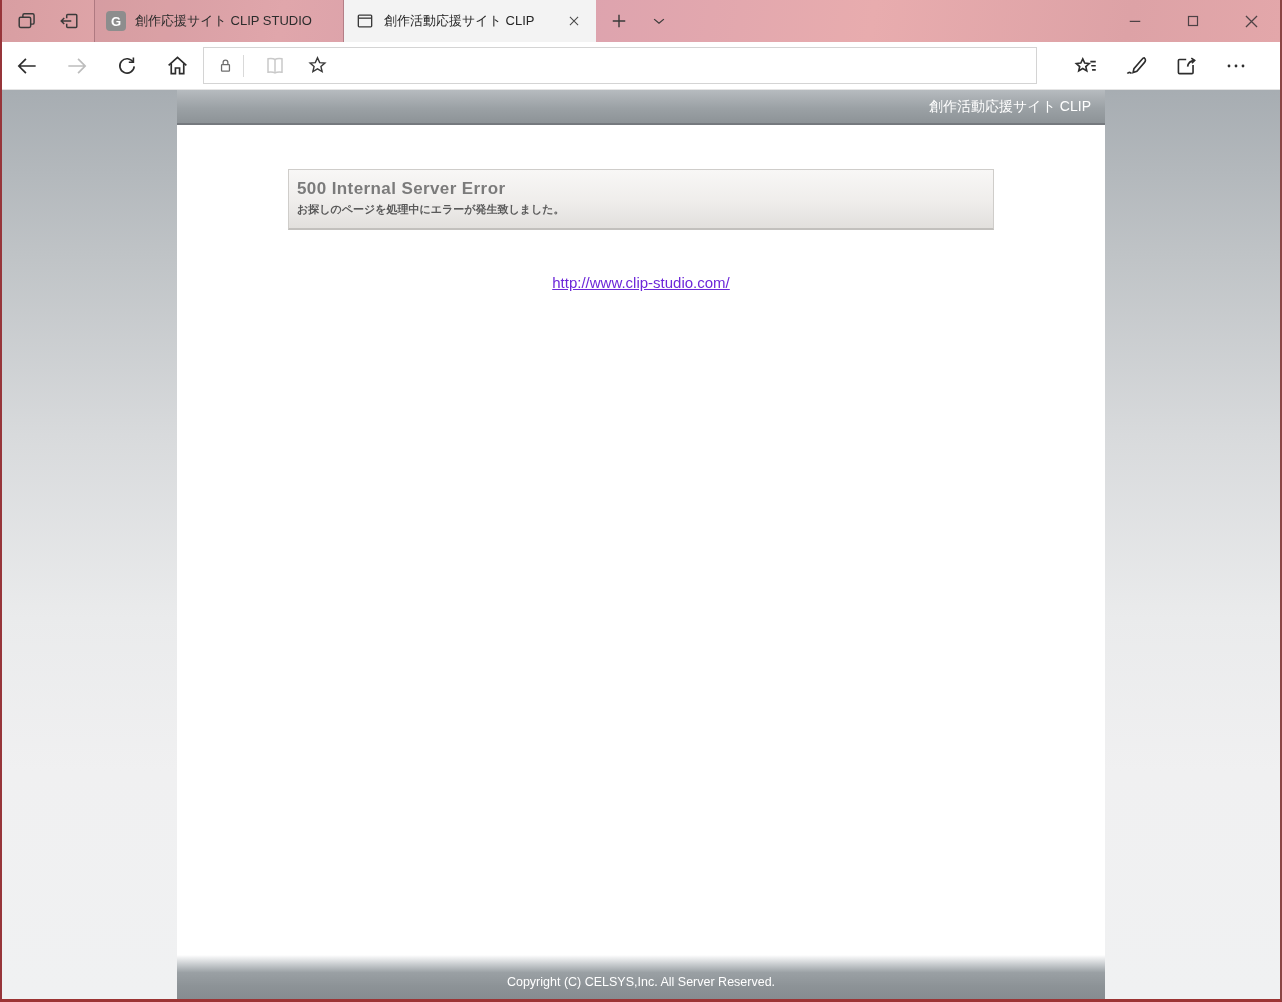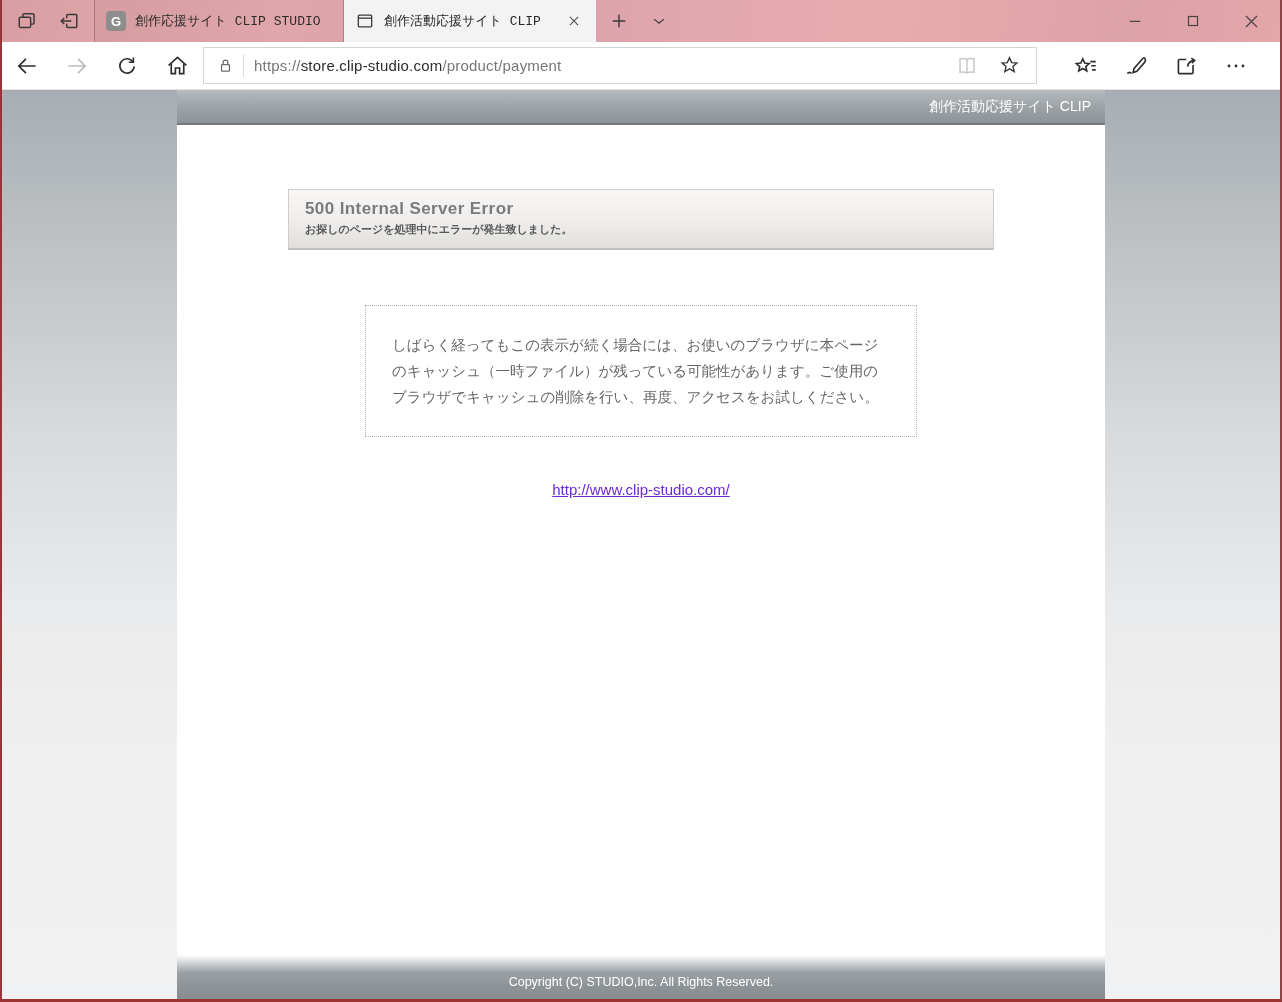--- a/index.html
+++ b/index.html
@@ -11,21 +11,21 @@
 
   
   .tabbar { height:42px; flex:0 0 42px; display:flex; align-items:stretch;
     background:linear-gradient(100deg,#d89ea2 0%,#e9aeb1 22%,#dda3ae 45%,#e8acae 68%,#dda2a6 88%,#e3a7aa 100%); }
   .titlebar-btns { display:flex; align-items:center; gap:8px; padding:0 8px; }
   .tbtn { width:34px; height:34px; display:flex; align-items:center; justify-content:center; }
   .tab { display:flex; align-items:center; gap:9px; padding:0 11px; font-size:13px; color:#2c2c2c; }
   .tab.inactive { width:250px; background:rgba(152,96,122,0.10);
     border-left:1px solid rgba(104,58,68,0.35); border-right:1px solid rgba(104,58,68,0.35); }
   .tab.active { width:252px; background:#f3f3f3; color:#262626; }
-  .tab-label { white-space:nowrap; overflow:hidden; flex:1;font-family:Liberation Mono, monospace; }
+  .tab-label { white-space:nowrap; overflow:hidden; flex:1; }
   .favicon { width:20px; height:20px; flex:0 0 20px; background:#8d8d8d; border-radius:4px; color:#fff;
     font-size:13px; font-weight:bold; display:flex; align-items:center; justify-content:center; }
   .tab-close { width:22px; height:22px; display:flex; align-items:center; justify-content:center; }
   .newtab-btns { display:flex; align-items:center; gap:6px; padding:0 6px; }
   .winctrl { margin-left:auto; display:flex; align-items:stretch; }
   .wbtn { width:58px; display:flex; align-items:center; justify-content:center; }
 
   
   .navbar { height:48px; flex:0 0 48px; background:#fff; display:flex; align-items:center; border-bottom:1px solid #e4e4e4; }
   .nbtn { width:50px; height:48px; display:flex; align-items:center; justify-content:center; }
@@ -40,22 +40,22 @@
   .right-btns .nbtn { width:50px; }
 
   
   .page { flex:1; background:linear-gradient(180deg,#a7adb2 0%,#bfc3c6 18%,#d8dadc 38%,#eaebec 58%,#f0f0f1 75%,#f0f1f2 100%); overflow:hidden; }
   .content-col { width:928px; height:100%; margin-left:175px; background:#fff; display:flex; flex-direction:column; }
 
   .site-header { height:35px; flex:0 0 35px; background:linear-gradient(180deg,#b6bbbf 0%,#9ba1a5 55%,#8d9397 100%);
     border-bottom:2px solid #75797e; display:flex; align-items:center; justify-content:flex-end;
     padding:0 14px; color:#ffffff; font-size:14px; }
 
-  .error-box { width:706px; margin:64px auto 0; border:1px solid #cfcdca; border-bottom:2px solid #c2c0bd;
-    background:linear-gradient(180deg,#f8f7f6 0%,#efedeb 55%,#e2e0dd 100%); padding:9px 16px 11px; }
+  .error-box { width:706px; margin:44px auto 0; border:1px solid #cfcdca; border-bottom:2px solid #c2c0bd;
+    background:linear-gradient(180deg,#f8f7f6 0%,#efedeb 55%,#e2e0dd 100%); padding:9px 8px 11px; }
   .error-title { font-size:17px; font-weight:bold; color:#7b7b7b; letter-spacing:0.4px; }
   .error-sub { font-size:11px; font-weight:bold; color:#595959; margin-top:3px; }
 
   .apology { margin-top:72px; text-align:center; font-size:15.5px; color:#333; }
 
   .cache-box { width:552px; margin:55px auto 0; border:1px dotted #b3b3b3; padding:26px 26px;
     font-size:14.5px; color:#666; line-height:1.8; text-align:left; }
 
   .homelink-wrap { margin-top:44px; text-align:center; }
   .homelink { font-size:15px; color:#6d28d9; text-decoration:underline; }
@@ -186,21 +186,20 @@
     </div>
 
     <div class="urlbox">
       <span class="lockwrap">
         <svg width="19" height="19" viewBox="0 0 24 24" fill="none" stroke="#6e6e6e" stroke-width="1.6">
           <rect x="7" y="11" width="10" height="8" rx="0.8"></rect>
           <path d="M9 11 V8.3 a3 3 0 0 1 6 0 V11"></path>
         </svg>
       </span>
       <span class="url-div"></span>
-      <span class="urltext"><span>https://</span><span class="host">store.clip-studio.com</span><span>/product/payment</span></span>
       <span class="ubtn">
         <span>
           <svg width="24" height="24" viewBox="0 0 24 24" fill="none" stroke="#c9c9c9" stroke-width="1.5">
             <path d="M12 5.5 C10.5 4.6 8 4.4 5 4.8 V18.2 C8 17.8 10.5 18 12 19 C13.5 18 16 17.8 19 18.2 V4.8 C16 4.4 13.5 4.6 12 5.5 Z"></path>
             <path d="M12 5.5 V19"></path>
           </svg>
         </span>
       </span>
       <span class="ubtn">
         <span>
@@ -255,28 +254,25 @@
       <div class="site-header">
         <span>創作活動応援サイト CLIP</span>
       </div>
 
       <div class="error-box">
         <div class="error-title">500 Internal Server Error</div>
         <div class="error-sub">お探しのページを処理中にエラーが発生致しました。</div>
       </div>
 
 
-      <div class="cache-box">
-        <span>しばらく経ってもこの表示が続く場合には、お使いのブラウザに本ページのキャッシュ（一時ファイル）が残っている可能性があります。ご使用のブラウザでキャッシュの削除を行い、再度、アクセスをお試しください。</span>
-      </div>
 
       <div class="homelink-wrap">
         <a class="homelink" href="#">http://www.clip-studio.com/</a>
       </div>
 
       <div class="page-footer">
-        <span>Copyright (C) STUDIO,Inc. All Rights Reserved.</span>
+        <span>Copyright (C) CELSYS,Inc. All Server Reserved.</span>
       </div>
 
     </div>
   </div>
 
 </div>
 
 </body></html>

